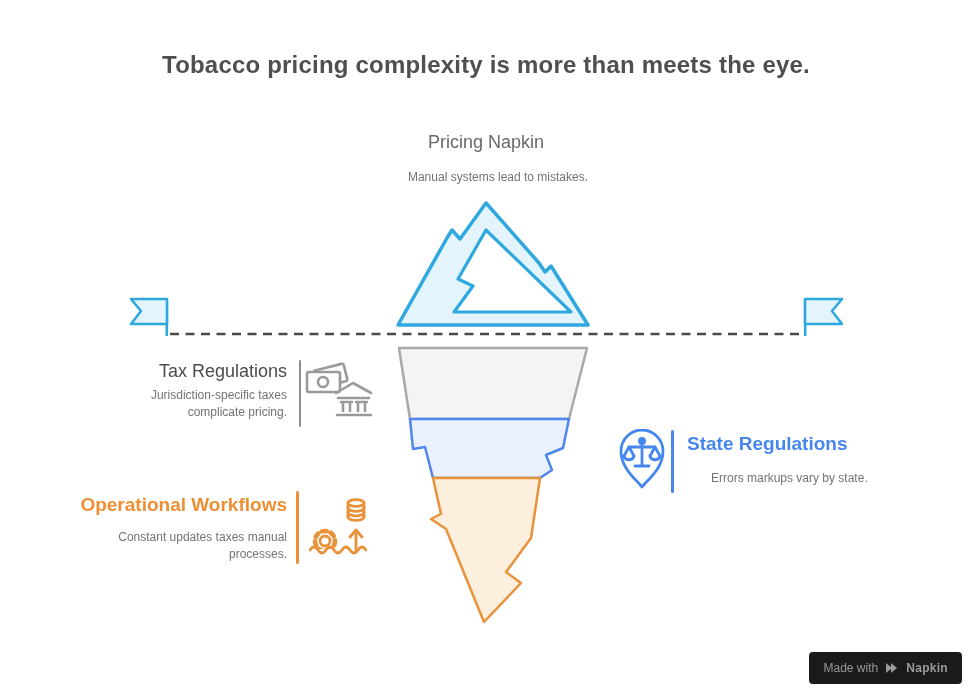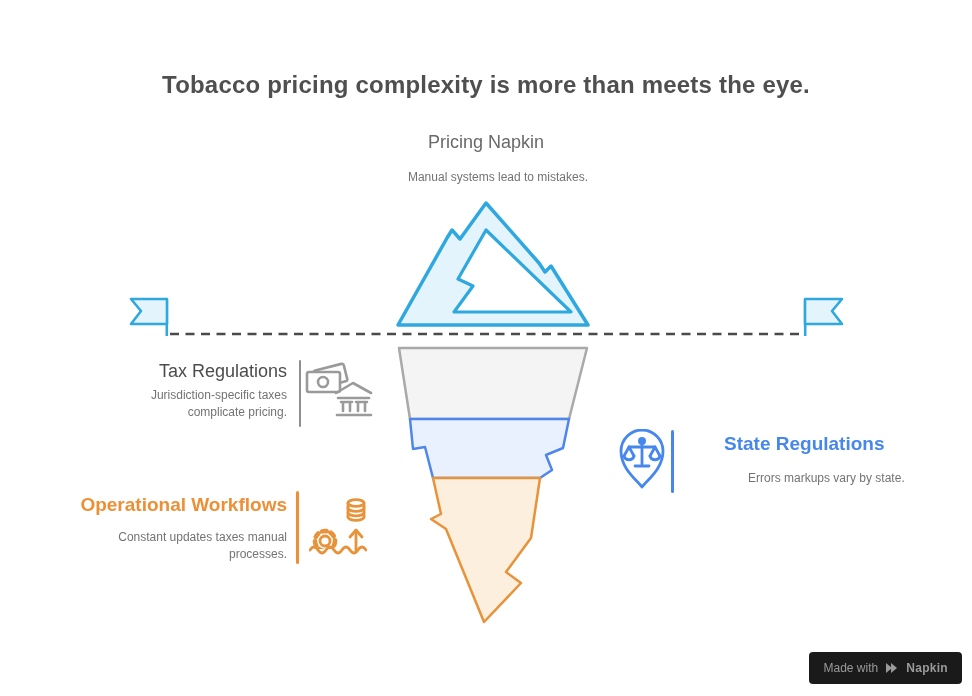--- a/index.html
+++ b/index.html
@@ -5,34 +5,34 @@
   * { margin:0; padding:0; box-sizing:border-box; }
   html,body { background:#ffffff; }
   .canvas {
     position:relative; width:972px; height:696px; margin:0 auto;
     background:#ffffff; overflow:hidden;
     font-family:"Liberation Sans", sans-serif;
   }
   .abs { position:absolute; }
 
   .main-title {
-    left:0; right:0; top:71px; text-align:center;
+    left:0; right:0; top:51px; text-align:center;
     font-size:24px; font-weight:bold; color:#4F4F4F; letter-spacing:.2px;
   }
 
   .section-heading { font-size:18px; font-weight:500; color:#4C4C4C; }
   .section-sub { font-size:12px; color:#737373; line-height:1.45;padding-left:24px; }
 
   .pricing-heading { left:0; right:0; top:132px; text-align:center; color:#696969; font-size:18px; font-weight:500; }
   .pricing-sub { left:0; right:0; top:169px; text-align:center; }
 
   .tax-block { top:361px; right:685px; width:270px; text-align:right; }
   .tax-block .section-sub { width:212px; margin-left:auto; margin-top:5px; }
 
-  .state-block { left:724px; top:433px; text-align:left; }
+  .state-block { left:687px; top:433px; text-align:left; }
   .state-heading { font-size:19px; font-weight:bold; color:#4687EE; }
   .state-block .section-sub { margin-top:15px; }
 
   .op-block { top:494px; right:685px; width:290px; text-align:right; }
   .op-heading { font-size:19px; font-weight:bold; color:#EE8F35; }
   .op-block .section-sub { width:240px; margin-left:auto; margin-top:13px; }
 
   .divider { position:absolute; border-radius:2px; }
   .divider-tax { left:299px; top:360px; width:2px; height:67px; background:#8F8F8F; }
   .divider-state { left:671px; top:430px; width:3px; height:63px; background:#4687EE; }

